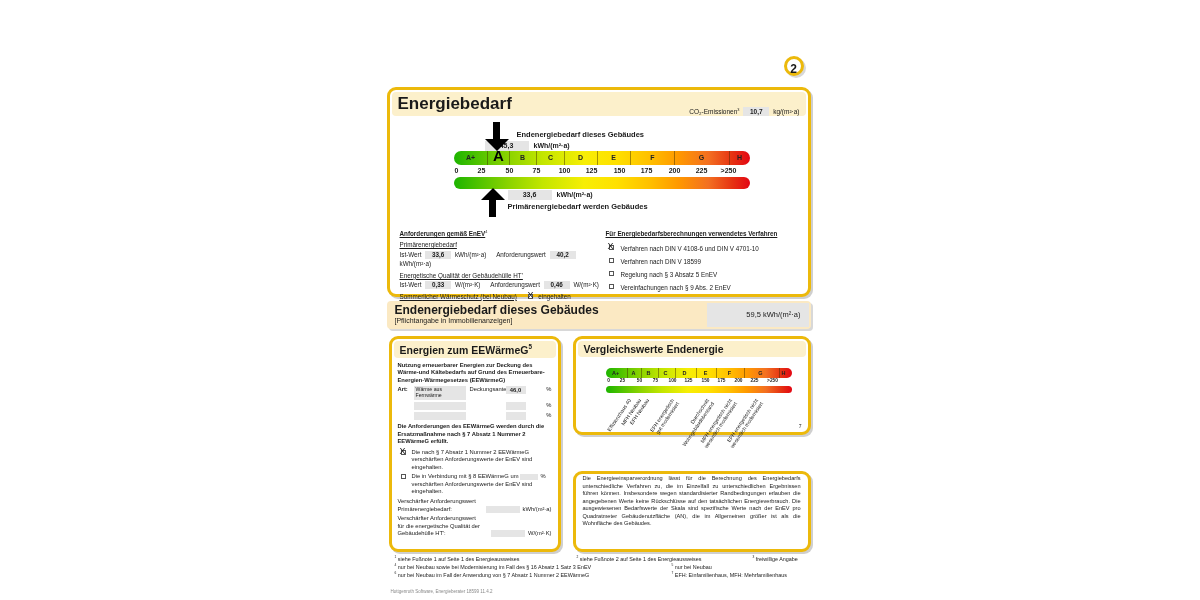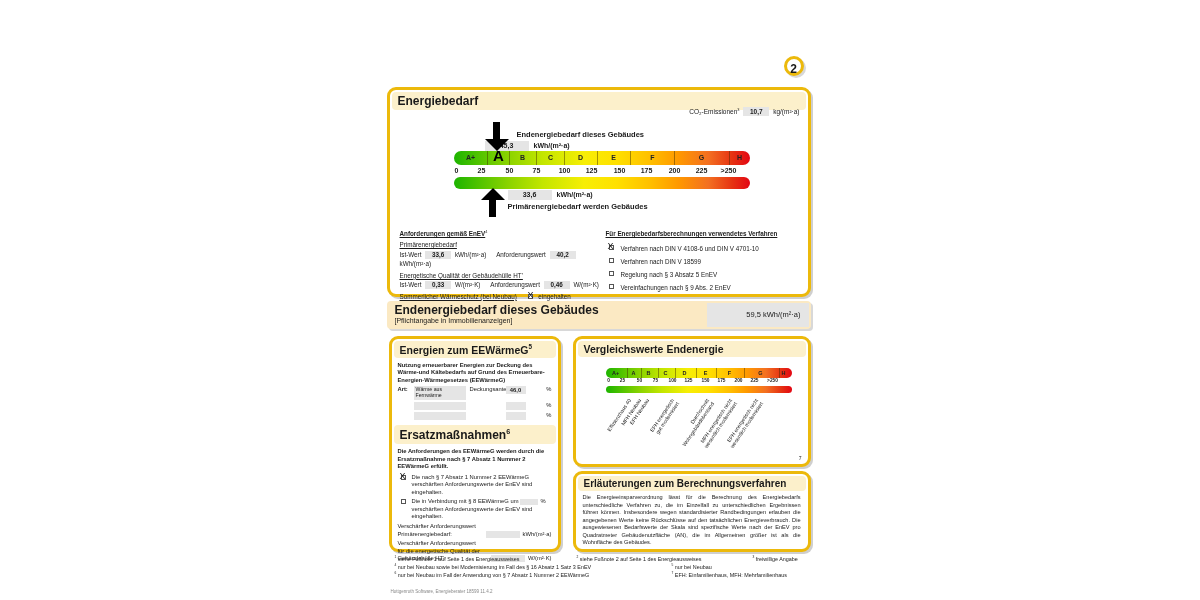--- a/index.html
+++ b/index.html
@@ -24,21 +24,21 @@
   .header-box{top:3px;left:0;width:424px;height:46px;padding:2px 10px 0 10px;}
   .title{font-size:31px;font-weight:bold;letter-spacing:.5px;line-height:30px;}
   .subtitle{font-size:13px;font-weight:bold;margin-left:10px;}
   .law-row{font-size:8.5px;margin-top:-1px;padding-left:2px;}
   .date-box{display:inline-block;background:#dedede;padding:0 16px;margin-left:8px;}
   
   .section-bar{position:absolute;top:57px;left:0;width:393px;height:21px;background:var(--bar-cream);border-radius:3px;box-shadow:2px 2px 0 #d8d8d8;font-weight:bold;font-size:9.5px;line-height:21px;padding-left:10px;}
   .page-badge{position:absolute;top:56px;left:397px;width:20px;height:20px;border:3px solid var(--gold);border-radius:50%;background:#fff;text-align:center;line-height:20px;font-weight:bold;font-size:12px;box-shadow:2px 2px 0 #d8d8d8;}
   
   .energiebedarf-box{top:87px;left:0;width:424px;height:210px;}
-  .energiebedarf-box .box-header{font-size:12px;}
+  .energiebedarf-box .box-header{font-size:17px;}
   .co2-row{position:absolute;top:17px;right:8px;font-size:6.5px;}
   .co2-row .field{width:26px;height:9px;font-size:6.5px;line-height:9px;margin:0 2px;}
   .end-label{position:absolute;left:127px;top:40px;font-size:7.5px;font-weight:bold;}
   .val-chip{position:absolute;font-size:7px;font-weight:bold;}
   .val-chip .field{width:44px;height:10px;line-height:10px;font-size:7px;margin-right:5px;}
   .arrow{position:absolute;width:24px;}
   .arrow .shaft{width:7px;height:17px;background:#000;margin:0 auto;}
   .arrow .head-down{width:0;height:0;border-left:12px solid transparent;border-right:12px solid transparent;border-top:12px solid #000;margin:0 auto;}
   .arrow .head-up{width:0;height:0;border-left:12px solid transparent;border-right:12px solid transparent;border-bottom:12px solid #000;margin:0 auto;}
   .grad{background:linear-gradient(90deg,#1db400 0%,#54c400 9%,#8ed400 19%,#c3e600 30%,#f7ee05 44%,#ffe000 55%,#ffc000 66%,#ff9800 76%,#f36f21 86%,#e63312 94%,#e30613 100%);}
@@ -73,21 +73,21 @@
   .deckung-label{width:40px;padding-left:4px;}
   .deckung-value{width:20px;height:8px;line-height:8px;font-size:5.8px;}
   .pct{margin-left:auto;padding-left:2px;}
   .check-par{display:flex;gap:3px;font-size:5.8px;line-height:1.3;padding:2px 6px 0 6px;}
   .check-par .checkbox{flex:none;margin-top:1px;}
   .ifield{display:inline-block;background:var(--field);width:18px;height:6px;vertical-align:middle;margin:0 2px;}
   .anf-row{display:flex;align-items:flex-end;font-size:5.8px;line-height:1.25;padding:2.5px 6px 0 6px;}
   .anf-right{margin-left:auto;display:flex;align-items:flex-end;gap:3px;}
   .anf-right .field{width:34px;height:7px;}
   
-  .verg-box{top:336px;left:186px;width:238px;height:131px;}
+  .verg-box{top:336px;left:186px;width:238px;height:99px;}
   .verg-box .box-header{font-size:10.5px;}
   .mini-chart{position:absolute;left:30px;top:29px;width:186px;height:95px;}
   .mband1{position:absolute;left:0;top:0;width:186px;height:10px;border-radius:5px;}
   .mband1 .cls{position:absolute;top:2px;transform:translateX(-50%);font-size:5.5px;font-weight:bold;color:#222;}
   .mticks{position:absolute;left:0;top:10px;width:186px;height:7px;}
   .mticks .tick{position:absolute;transform:translateX(-50%);font-size:4.8px;font-weight:bold;}
   .mband2{position:absolute;left:0;top:17.5px;width:186px;height:7px;border-radius:3.5px;}
   .rot{position:absolute;top:30px;width:62px;font-size:5.2px;line-height:1.15;text-align:right;transform:rotate(-56deg);transform-origin:top right;color:#222;}
   .verg-fn{position:absolute;bottom:3px;right:6px;font-size:5px;}
   
@@ -254,23 +254,20 @@
       <span class="pct">%</span>
     </div>
     <div class="art-row">
       <span class="art-label"></span>
       <span class="field art-value" style="min-height:8px"></span>
       <span class="deckung-label"></span>
       <span class="field deckung-value"></span>
       <span class="pct">%</span>
     </div>
 
-    <div class="box-header" style="font-size:12px;margin-top:4px">
-      <span>Ersatzmaßnahmen</span><sup>6</sup>
-    </div>
     <div class="small-bold">Die Anforderungen des EEWärmeG werden durch die Ersatzmaßnahme nach § 7 Absatz 1 Nummer 2 EEWärmeG erfüllt.</div>
     <div class="check-par">
       <span class="checkbox">
             <span class="mark">X</span>
           </span>
       <span>Die nach § 7 Absatz 1 Nummer 2 EEWärmeG verschärften Anforderungswerte der EnEV sind eingehalten.</span>
     </div>
     <div class="check-par">
       <span class="checkbox">
             <span class="mark"></span>
@@ -343,23 +340,20 @@
 Wohngebäudebestand</div>
       <div class="rot pre" style="left:61px">MFH energetisch nicht
 wesentlich modernisiert</div>
       <div class="rot pre" style="left:87px">EFH energetisch nicht
 wesentlich modernisiert</div>
     </div>
     <div class="verg-fn">7</div>
   </div>
 
   <div class="gold-box erl-box">
-    <div class="box-header">
-      <span>Erläuterungen zum Berechnungsverfahren</span>
-    </div>
     <div class="erl-text">Die Energieeinsparverordnung lässt für die Berechnung des Energiebedarfs unterschiedliche Verfahren zu, die im Einzelfall zu unterschiedlichen Ergebnissen führen können. Insbesondere wegen standardisierter Randbedingungen erlauben die angegebenen Werte keine Rückschlüsse auf den tatsächlichen Energieverbrauch. Die ausgewiesenen Bedarfswerte der Skala sind spezifische Werte nach der EnEV pro Quadratmeter Gebäudenutzfläche (AN), die im Allgemeinen größer ist als die Wohnfläche des Gebäudes.</div>
   </div>
 
   <div class="footnotes">
     <span class="fn" style="left:8px;top:0"><sup>1</sup> <span>siehe Fußnote 1 auf Seite 1 des Energieausweises</span></span>
     <span class="fn" style="left:190px;top:0"><sup>2</sup> <span>siehe Fußnote 2 auf Seite 1 des Energieausweises</span></span>
     <span class="fn" style="left:366px;top:0"><sup>3</sup> <span>freiwillige Angabe</span></span>
     <span class="fn" style="left:8px;top:8px"><sup>4</sup> <span>nur bei Neubau sowie bei Modernisierung im Fall des § 16 Absatz 1 Satz 3 EnEV</span></span>
     <span class="fn" style="left:285px;top:8px"><sup>5</sup> <span>nur bei Neubau</span></span>
     <span class="fn" style="left:8px;top:16px"><sup>6</sup> <span>nur bei Neubau im Fall der Anwendung von § 7 Absatz 1 Nummer 2 EEWärmeG</span></span>

